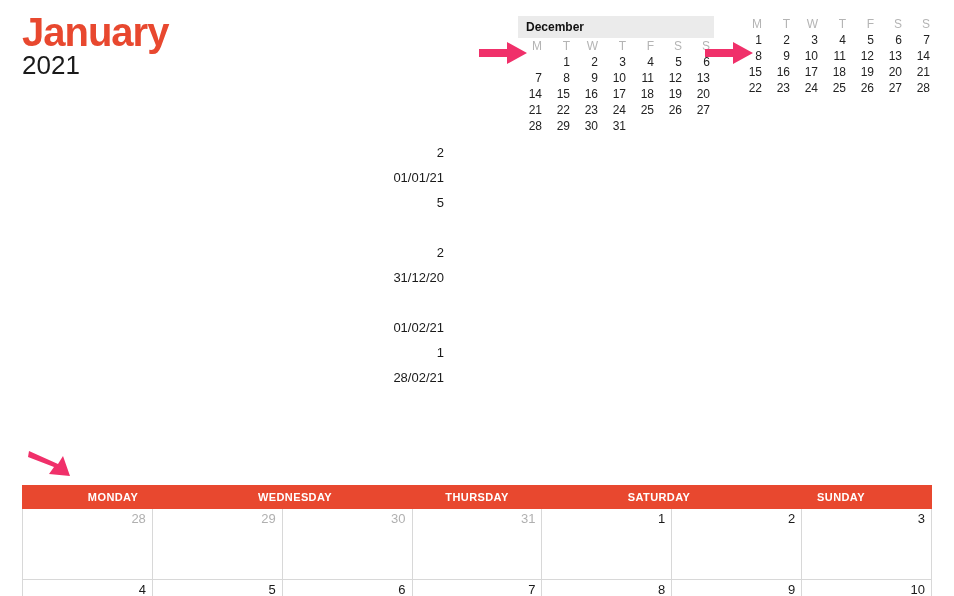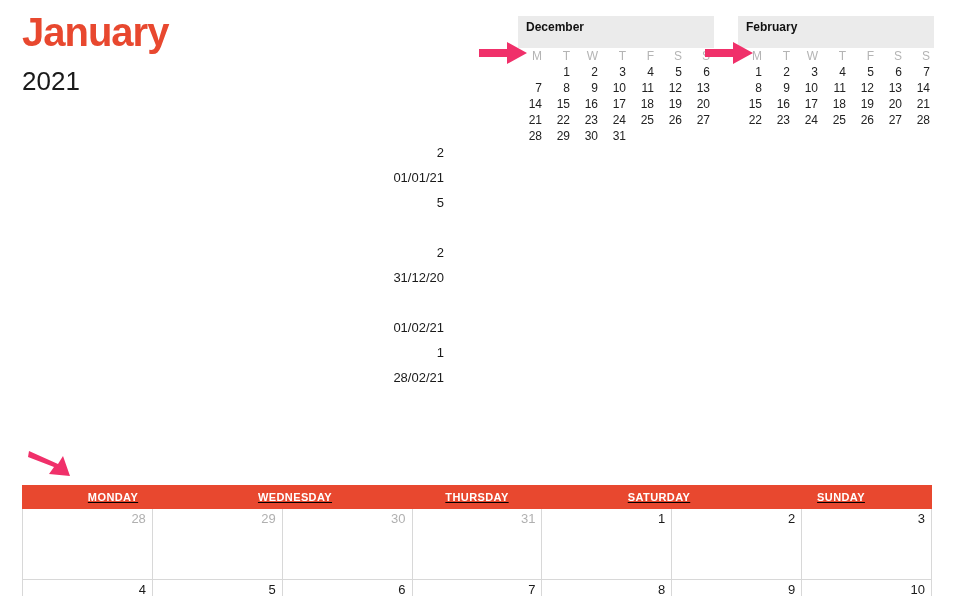--- a/index.html
+++ b/index.html
@@ -17,31 +17,30 @@
     font-size:40px;
     font-weight:bold;
     color:#e8482f;
     line-height:1.0;
     letter-spacing:-1px;
     font-family:"Liberation Sans", sans-serif;
   }
   #year-title{
     font-size:26px;
     color:#1a1a1a;
-    margin-top:16px;
     line-height:1.0;
   }
 
   
   .mini-cal{position:absolute;top:16px;}
   #mini-cal-prev{left:518px;width:196px;}
   #mini-cal-next{left:738px;width:196px;}
   .mini-head{
     background:#ebebeb;
-    height:32px;
+    height:22px;
     line-height:22px;
     font-size:12px;
     font-weight:bold;
     color:#111;
     padding-left:8px;
     box-sizing:border-box;
   }
   .mini-table{
     width:100%;
     border-collapse:collapse;
@@ -84,21 +83,20 @@
   #calendar-grid{
     position:absolute;
     left:22px;
     top:485px;
     width:910px;
   }
   #weekday-header{
     display:flex;
     background:#e8482f;
     height:24px;
-    text-decoration:underline;
   }
   #weekday-header .wd{
     flex:1 1 0;
     color:#ffffff;
     font-size:11px;
     font-weight:bold;
     letter-spacing:.4px;
     text-align:center;
     line-height:24px;
   }
@@ -184,21 +182,20 @@
         <td>31</td>
         <td></td>
         <td></td>
         <td></td>
       </tr>
     </tbody>
   </table>
 </div>
 
 <div class="mini-cal" id="mini-cal-next">
-  <div class="mini-head">February</div>
   <table class="mini-table">
     <thead>
         <tr>
       <th>M</th>
       <th>T</th>
       <th>W</th>
       <th>T</th>
       <th>F</th>
       <th>S</th>
       <th>S</th>

